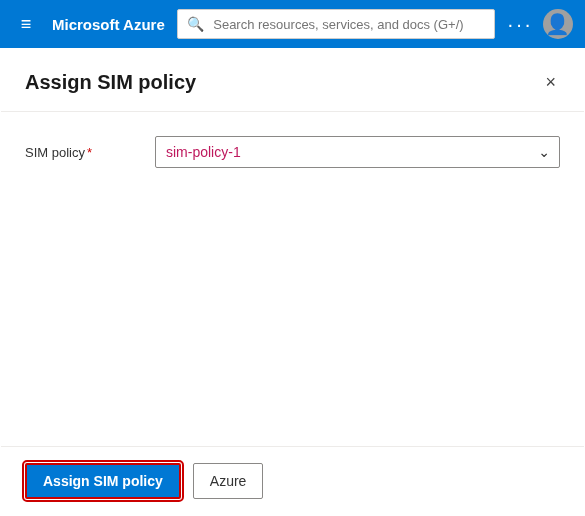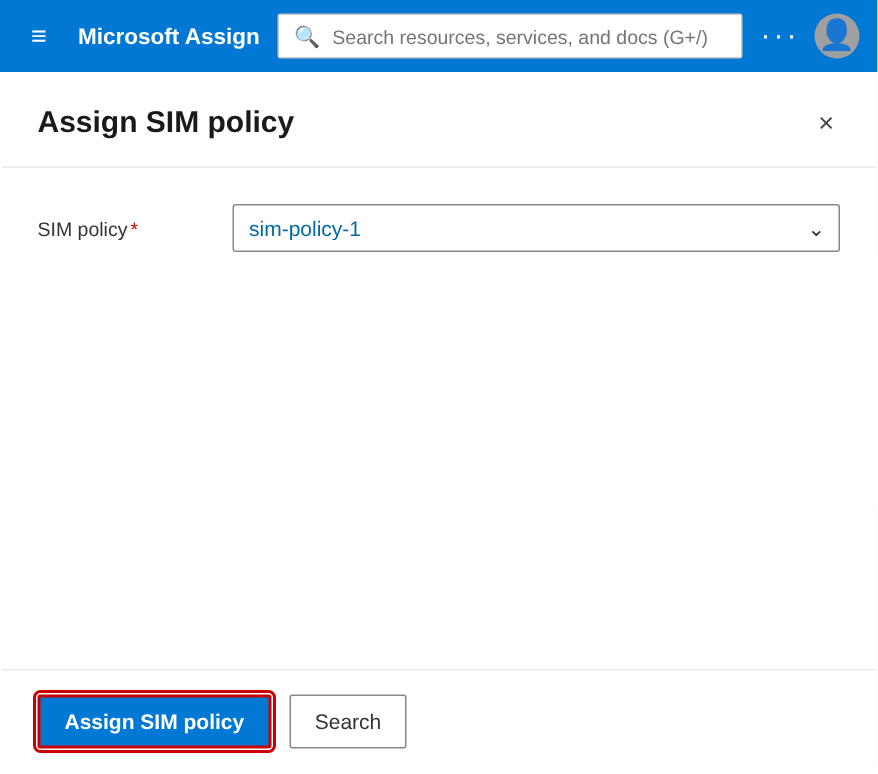--- a/index.html
+++ b/index.html
@@ -173,21 +173,21 @@
       position: relative;
     }
 
     .form-select {
       width: 100%;
       height: 32px;
       border: 1px solid #8a8886;
       border-radius: 2px;
       padding: 0 30px 0 10px;
       font-size: 14px;
-      color: #0369a1;
+      color: #be185d;
       background: white;
       appearance: none;
       -webkit-appearance: none;
       cursor: pointer;
       outline: none;
     }
 
     .select-chevron {
       position: absolute;
       right: 10px;
@@ -238,21 +238,21 @@
       margin: 0;
     }
   </style>
 </head>
 <body>
 
 <nav class="navbar">
   <div class="navbar-hamburger">
     <span>≡</span>
   </div>
-  <span class="navbar-brand">Microsoft Assign</span>
+  <span class="navbar-brand">Microsoft Azure</span>
   <div class="navbar-search">
     <span class="navbar-search-icon">🔍</span>
     <input type="text" placeholder="Search resources, services, and docs (G+/)" style="">
   </div>
   <div class="navbar-actions">
     <span class="navbar-ellipsis">···</span>
     <div class="navbar-avatar">
       <span class="avatar-icon">👤</span>
     </div>
   </div>
@@ -279,17 +279,17 @@
             <option value="sim-policy-2">sim-policy-2</option>
             <option value="sim-policy-3">sim-policy-3</option>
           </select>
           <span class="select-chevron">⌄</span>
         </div>
       </div>
     </div>
 
     <div class="panel-footer">
       <button class="btn-primary">Assign SIM policy</button>
-      <button class="btn-secondary">Search</button>
+      <button class="btn-secondary">Azure</button>
     </div>
 
   </div>
 </div>
 
 </body></html>

